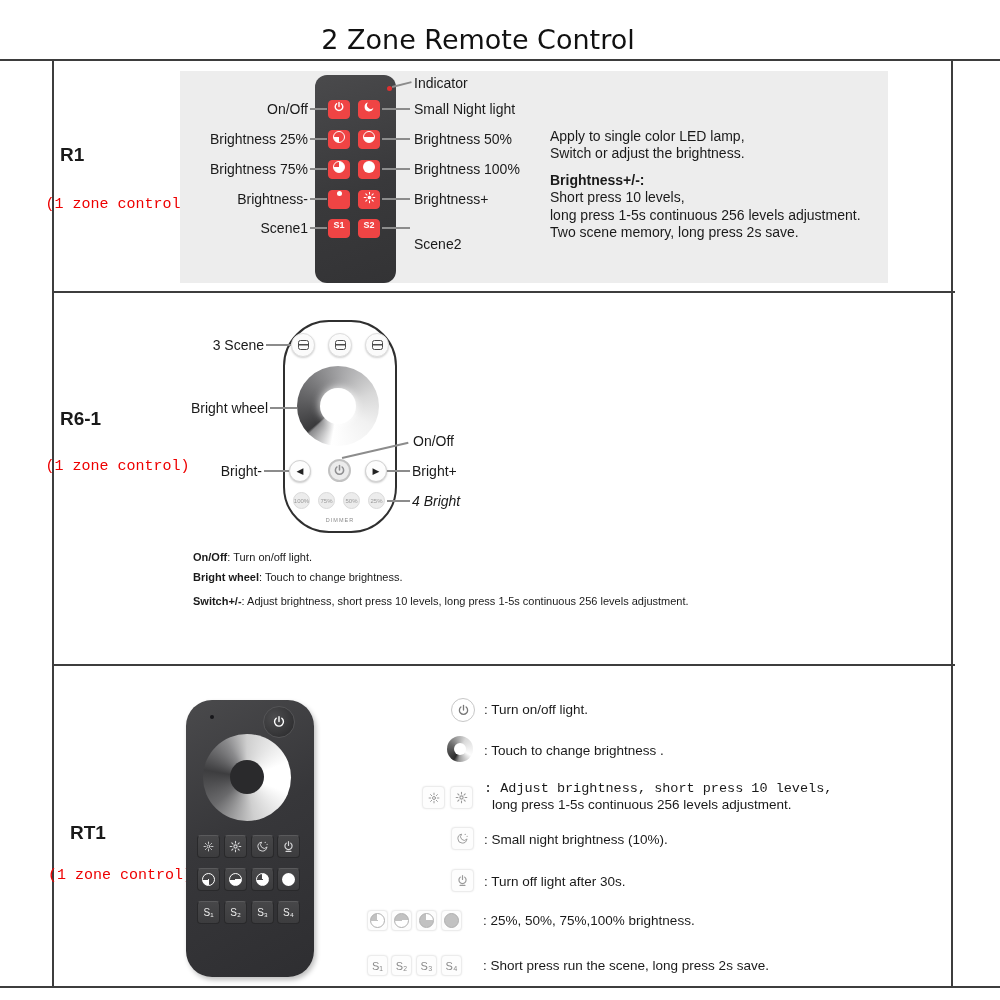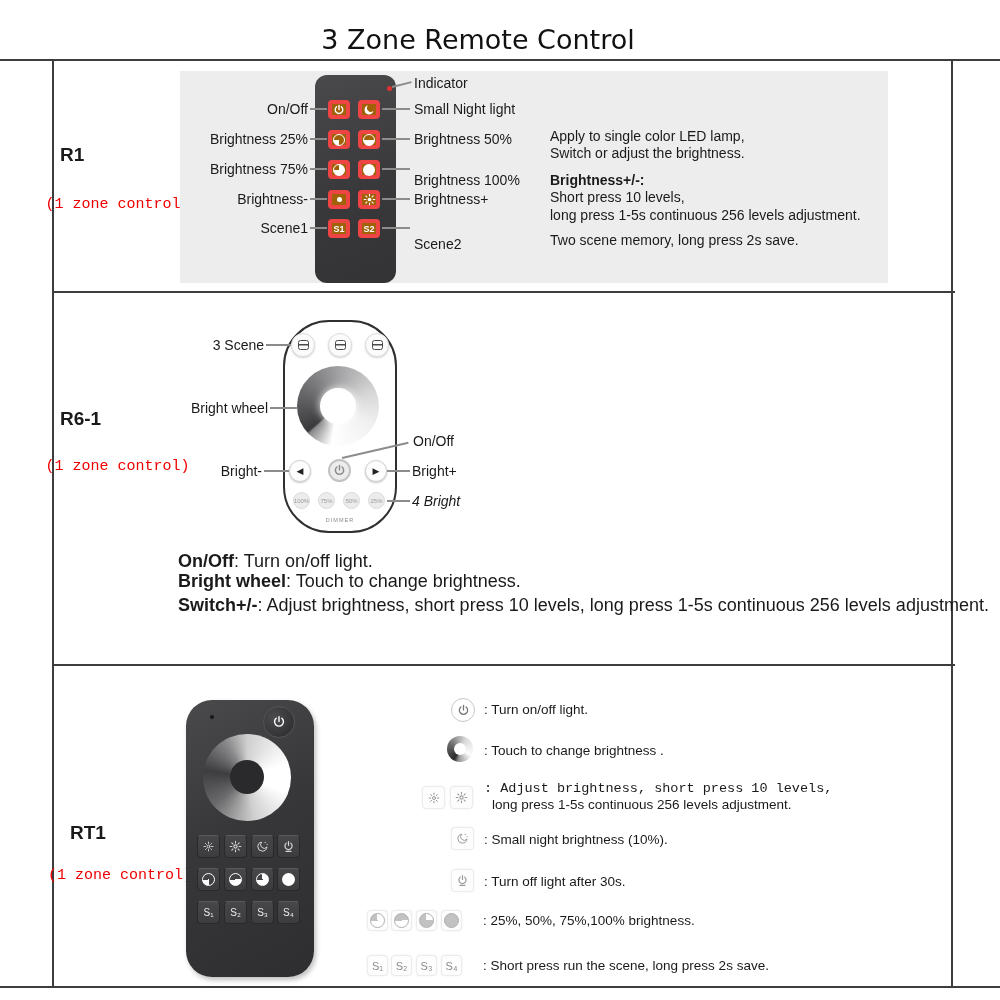--- a/index.html
+++ b/index.html
@@ -15,22 +15,22 @@
   .lab{position:absolute;font-size:14px;white-space:nowrap;}
   .lab.r{text-align:right;}
   .model{position:absolute;font-size:19px;font-weight:bold;text-align:left;}
   .zone{position:absolute;font-size:15px;color:#ee0000;text-align:center;white-space:nowrap;font-family:Liberation Mono, monospace;}
   .b{font-weight:bold;}
   
   .panel{position:absolute;left:180px;top:71px;width:708px;height:212px;background:#ededed;}
   .r1body{position:absolute;left:315px;top:75px;width:81px;height:208px;border-radius:12px;
           background:linear-gradient(160deg,#4a4a4c,#39393b 55%,#333335);}
   .inddot{position:absolute;left:387px;top:86px;width:5px;height:5px;border-radius:50%;background:#e03030;}
-  .r1btn{position:absolute;width:22px;height:19px;background:#a16207;border:4px solid #ef4444;
-         border-radius:4px;box-sizing:border-box;display:flex;align-items:center;justify-content:center;}
+  .r1btn{position:absolute;width:22px;height:19px;background:#ef4444;border:1px solid #ef4444;
+         border-radius:4px;box-sizing:border-box;display:flex;justify-content:center;}
   .sbtn{font-size:9px;font-weight:bold;color:#fff;}
   .c{border-radius:50%;box-sizing:border-box;}
   .pw25{width:12px;height:12px;border:1px solid #fff;background:conic-gradient(from 180deg,#fff 0 25%,rgba(0,0,0,0) 0);}
   .pw50{width:12px;height:12px;border:1px solid #fff;background:conic-gradient(from 90deg,#fff 0 50%,rgba(0,0,0,0) 0);}
   .pw75{width:12px;height:12px;border:1px solid #fff;background:conic-gradient(from 270deg,rgba(0,0,0,0) 0 25%,#fff 0);}
   .pw100{width:12px;height:12px;background:#fff;}
   .sz13{width:13px !important;height:13px !important;}
   .dotw{width:5px;height:5px;background:#fff;border-radius:50%;}
   
   .r61body{position:absolute;left:283px;top:320px;width:114px;height:213px;background:#fff;
@@ -43,21 +43,21 @@
   .wheel61{position:absolute;left:297px;top:366px;width:82px;height:80px;border-radius:50%;
            background:conic-gradient(from 230deg,#39393b,#6f6f71 70deg,#a9a9ab 140deg,#d8d8d8 200deg,#f1f1f1 250deg,#ffffff 320deg,#8a8a8c 356deg,#39393b 360deg);}
   .wheel61 i{position:absolute;left:23px;top:22px;width:36px;height:36px;border-radius:50%;background:#fff;
              box-shadow:0 0 8px rgba(255,255,255,.9);}
   .circbtn{position:absolute;border-radius:50%;display:flex;align-items:center;justify-content:center;box-sizing:border-box;}
   .arr{width:22px;height:22px;background:#fdfdfd;border:1px solid #d2d2d2;box-shadow:0 1px 2px rgba(0,0,0,.22);
        font-size:9px;color:#222;}
   .pwr61{width:23px;height:23px;background:#ececec;border:2px solid #c2c2c2;color:#8e8e90;}
   .pct{width:17px;height:17px;background:#ececec;border:1px solid #dadada;font-size:6px;color:#9a9a9a;}
   .brand{position:absolute;font-size:5.5px;color:#8a8a8a;letter-spacing:1px;text-align:center;}
-  .note{position:absolute;left:178px;font-size:18px;white-space:nowrap;}
+  .note{position:absolute;left:193px;font-size:11px;white-space:nowrap;}
   
   .rtbody{position:absolute;left:186px;top:700px;width:128px;height:277px;border-radius:26px;
           background:linear-gradient(150deg,#4a4a4c,#37373a 45%,#2e2e31);box-shadow:2px 3px 5px rgba(0,0,0,.25);}
   .rtdot{position:absolute;left:210px;top:715px;width:4px;height:4px;border-radius:50%;background:#17171a;}
   .rtpwr{position:absolute;left:263px;top:706px;width:32px;height:32px;border-radius:50%;
          background:radial-gradient(circle at 35% 35%,#4c4c4e,#28282a);border:1px solid #545456;
          display:flex;align-items:center;justify-content:center;box-sizing:border-box;color:#fff;}
   .rtwheel{position:absolute;left:203px;top:734px;width:88px;height:87px;border-radius:50%;
            background:conic-gradient(from 0deg,#cfcfcf 0deg,#ffffff 70deg,#ffffff 110deg,#cfcfcf 170deg,#6a6a6c 230deg,#3d3d3f 280deg,#8a8a8c 330deg,#cfcfcf 360deg);}
   .rtwheel i{position:absolute;left:27px;top:26px;width:34px;height:34px;border-radius:50%;background:#2a2a2c;}
@@ -80,21 +80,21 @@
   .pg50{background:conic-gradient(from 270deg,#c2c2c2 0 50%,#fff 0);}
   .pg75{background:conic-gradient(from 90deg,#c2c2c2 0 75%,#fff 0);}
   .pg100{background:#c2c2c2;}
   .legS{font-size:11px;color:#8a8a8a;}
 </style>
 </head>
 <body>
 
 <div class="page">
 
-  <div class="title">3 Zone Remote Control</div>
+  <div class="title">2 Zone Remote Control</div>
   <div class="rule" style="top:59px;"></div>
   <div class="rule" style="top:986px;"></div>
   <div class="frame"></div>
   <div class="divider" style="top:291px;"></div>
   <div class="divider" style="top:664px;"></div>
 
   <div class="model" style="left:60px;top:144px;width:120px;">R1</div>
   <div class="zone" style="left:35px;top:196px;width:165px;">(1 zone control)</div>
   <div class="panel"></div>
   <div class="r1body"></div>
@@ -152,30 +152,30 @@
   <i class="hl" style="left:382px;top:227px;width:28px;"></i>
 
   <div class="lab r" style="left:150px;top:101px;width:158px;">On/Off</div>
   <div class="lab r" style="left:150px;top:131px;width:158px;">Brightness 25%</div>
   <div class="lab r" style="left:150px;top:161px;width:158px;">Brightness 75%</div>
   <div class="lab r" style="left:150px;top:191px;width:158px;">Brightness-</div>
   <div class="lab r" style="left:150px;top:220px;width:158px;">Scene1</div>
   <div class="lab" style="left:414px;top:75px;">Indicator</div>
   <div class="lab" style="left:414px;top:101px;">Small Night light</div>
   <div class="lab" style="left:414px;top:131px;">Brightness 50%</div>
-  <div class="lab" style="left:414px;top:161px;margin-top:11px;">Brightness 100%</div>
+  <div class="lab" style="left:414px;top:161px;">Brightness 100%</div>
   <div class="lab" style="left:414px;top:191px;">Brightness+</div>
   <div class="lab" style="left:414px;top:236px;">Scene2</div>
 
   <div class="lab" style="left:550px;top:128px;">Apply to single color LED lamp,</div>
   <div class="lab" style="left:550px;top:145px;">Switch or adjust the brightness.</div>
   <div class="lab b" style="left:550px;top:172px;">Brightness+/-:</div>
   <div class="lab" style="left:550px;top:189px;">Short press 10 levels,</div>
   <div class="lab" style="left:550px;top:207px;">long press 1-5s continuous 256 levels adjustment.</div>
-  <div class="lab" style="left:550px;top:224px;margin-top:8px;">Two scene memory, long press 2s save.</div>
+  <div class="lab" style="left:550px;top:224px;">Two scene memory, long press 2s save.</div>
 
   <div class="model" style="left:60px;top:408px;width:130px;">R6-1</div>
   <div class="zone" style="left:35px;top:458px;width:165px;">(1 zone control)</div>
   <div class="r61body"></div>
 
   <div class="scn" style="left:291px;top:333px;">
       <span class="disk"></span>
     </div>
   <div class="scn" style="left:328px;top:333px;">
       <span class="disk"></span>

